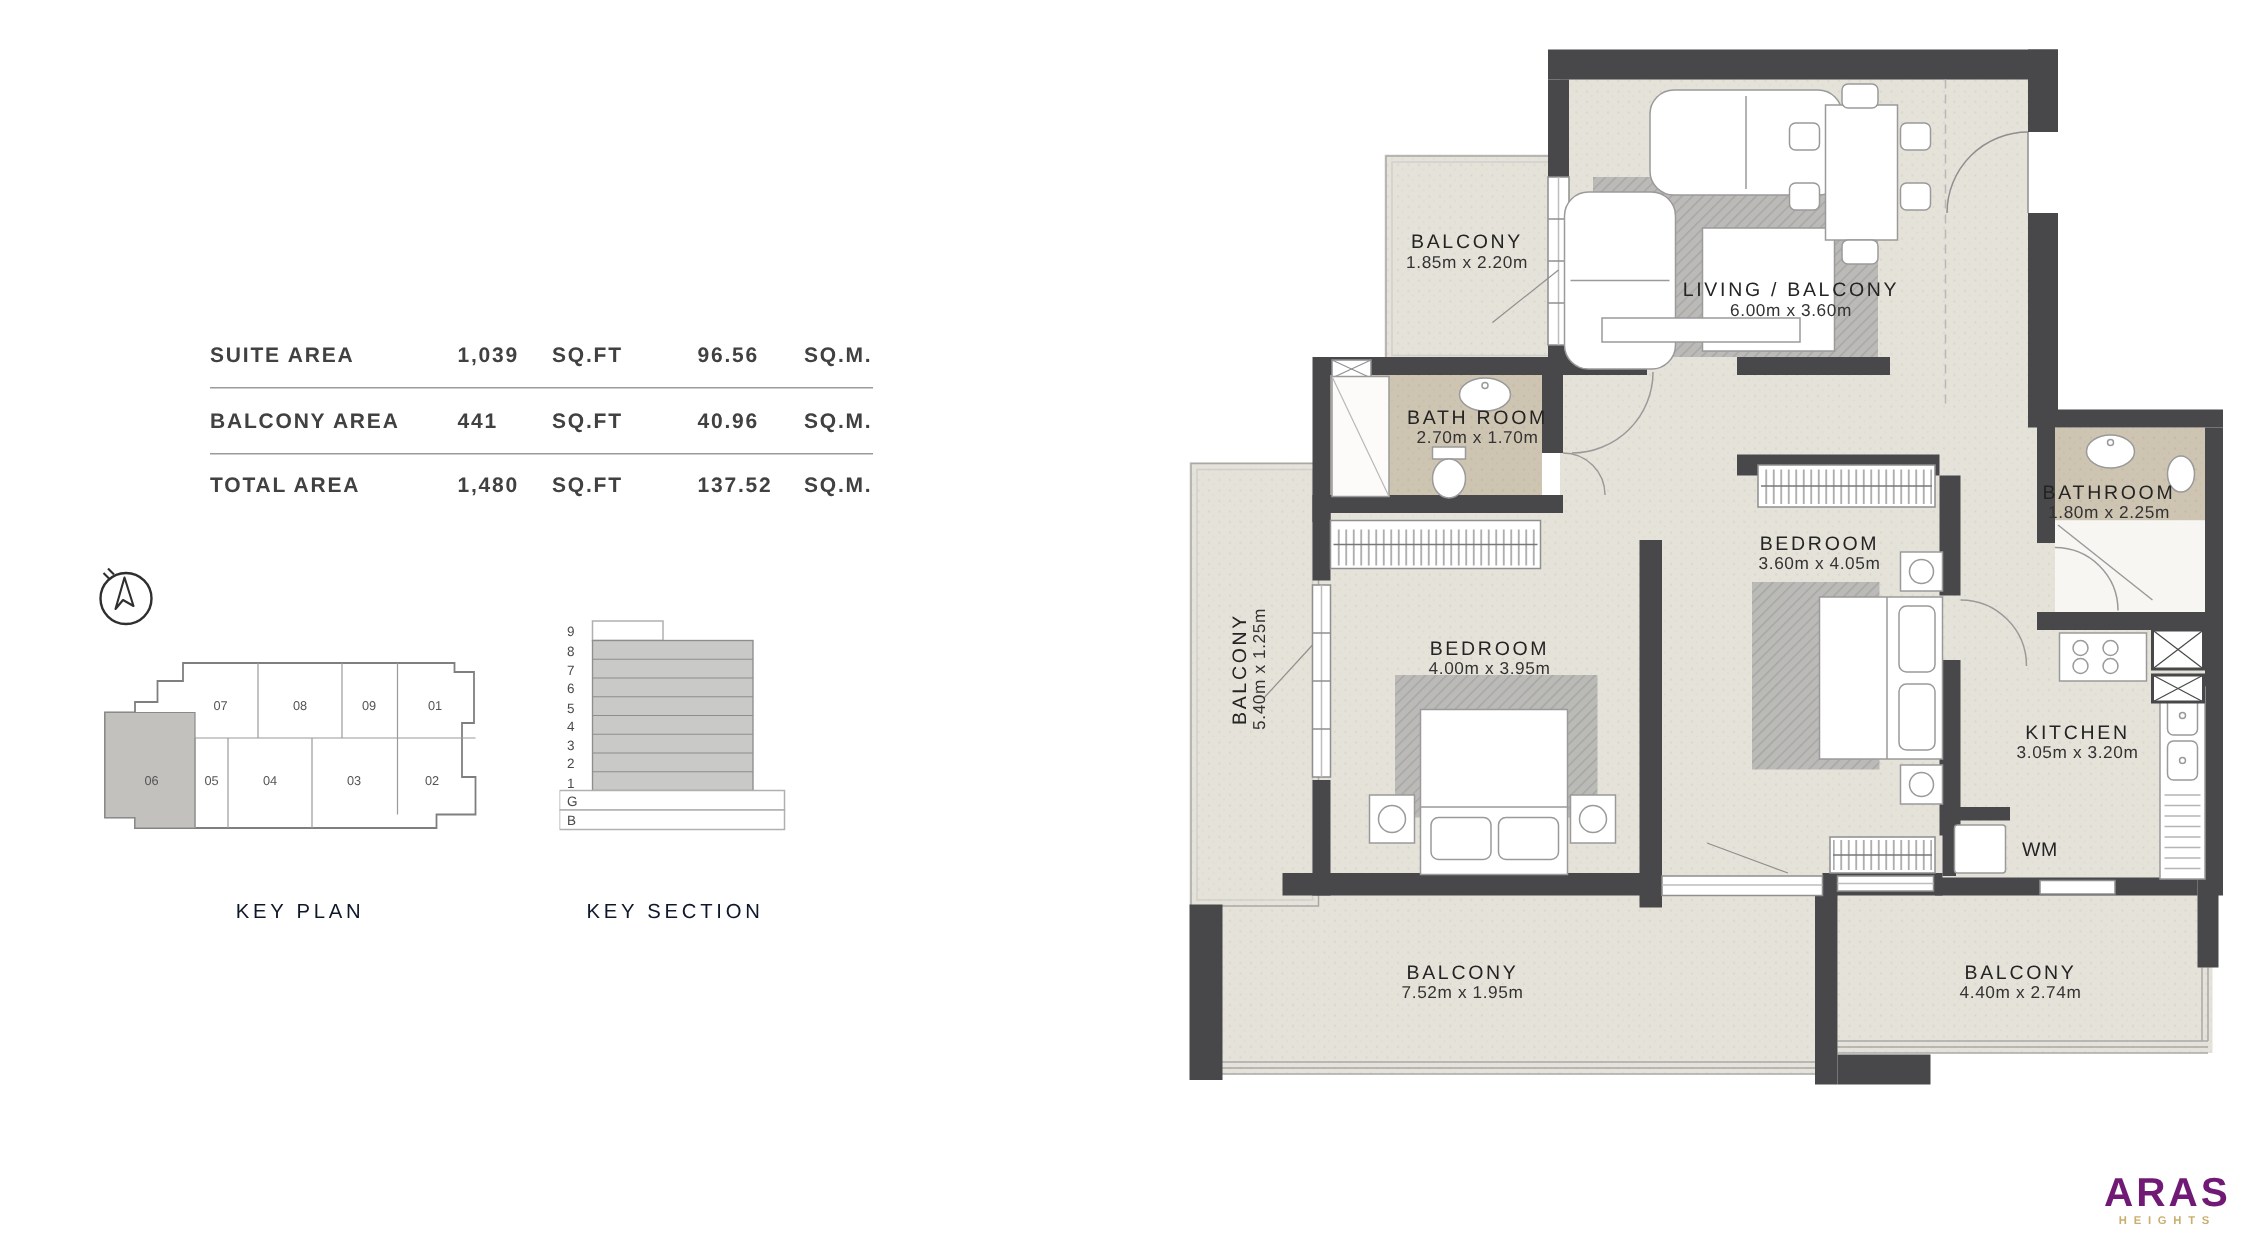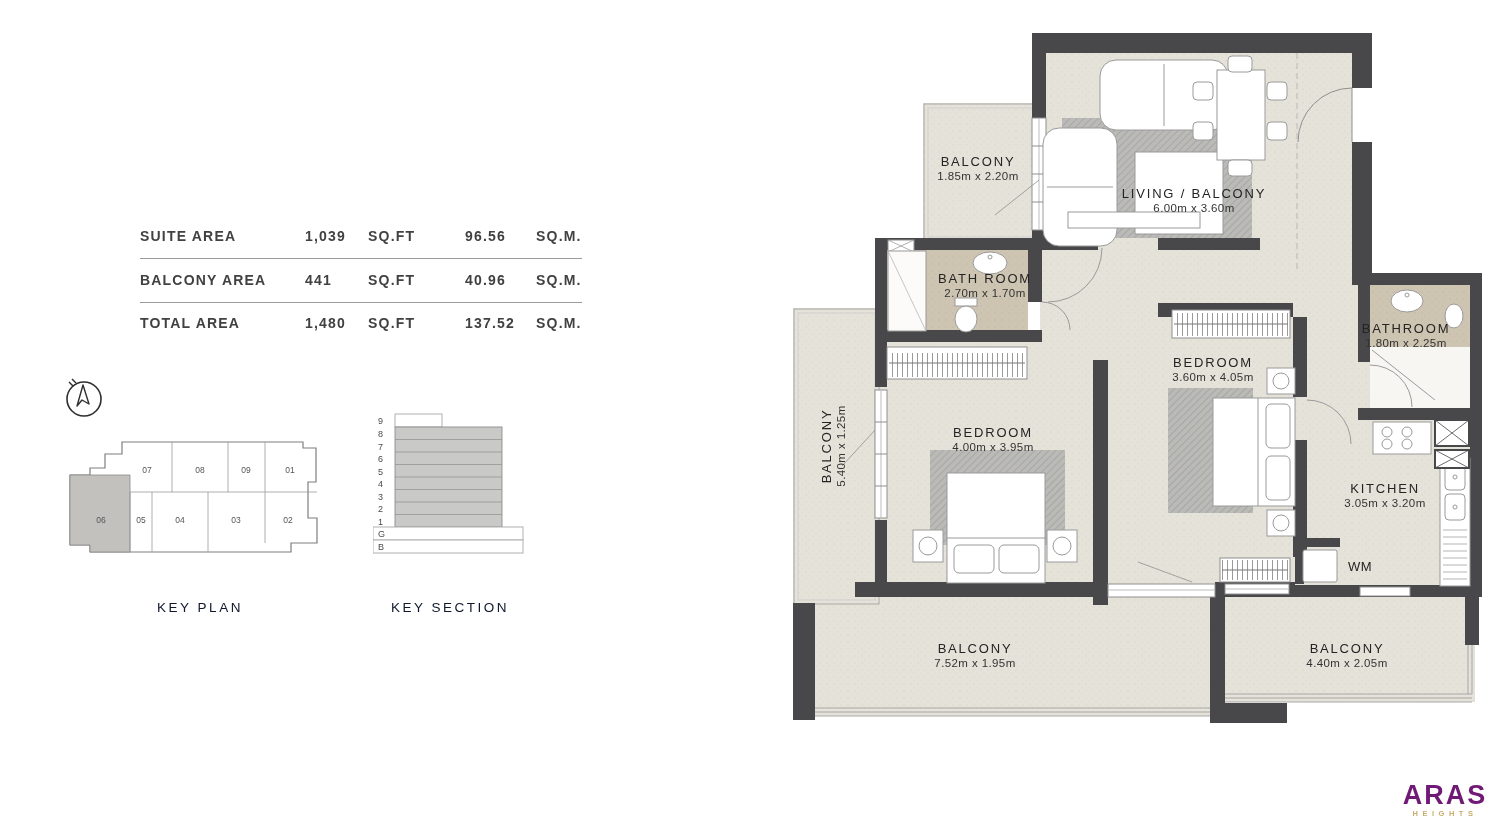--- a/index.html
+++ b/index.html
@@ -400,19 +400,19 @@
   </div>
   <div class="plab" style="left:1320px;top:566px;margin-left:40px;">
     <div class="rname" style="letter-spacing:0.5px;">WM</div>
   </div>
   <div class="plab" style="left:975px;top:655px;">
     <div class="rname">BALCONY</div>
     <div class="rdims">7.52m x 1.95m</div>
   </div>
   <div class="plab" style="left:1347px;top:655px;">
     <div class="rname">BALCONY</div>
-    <div class="rdims">4.40m x 2.05m</div>
+    <div class="rdims">4.40m x 2.74m</div>
   </div>
 
   <div class="abs brand">ARAS</div>
   <div class="abs brandsub">HEIGHTS</div>
 
 </div>
 
 </body></html>

